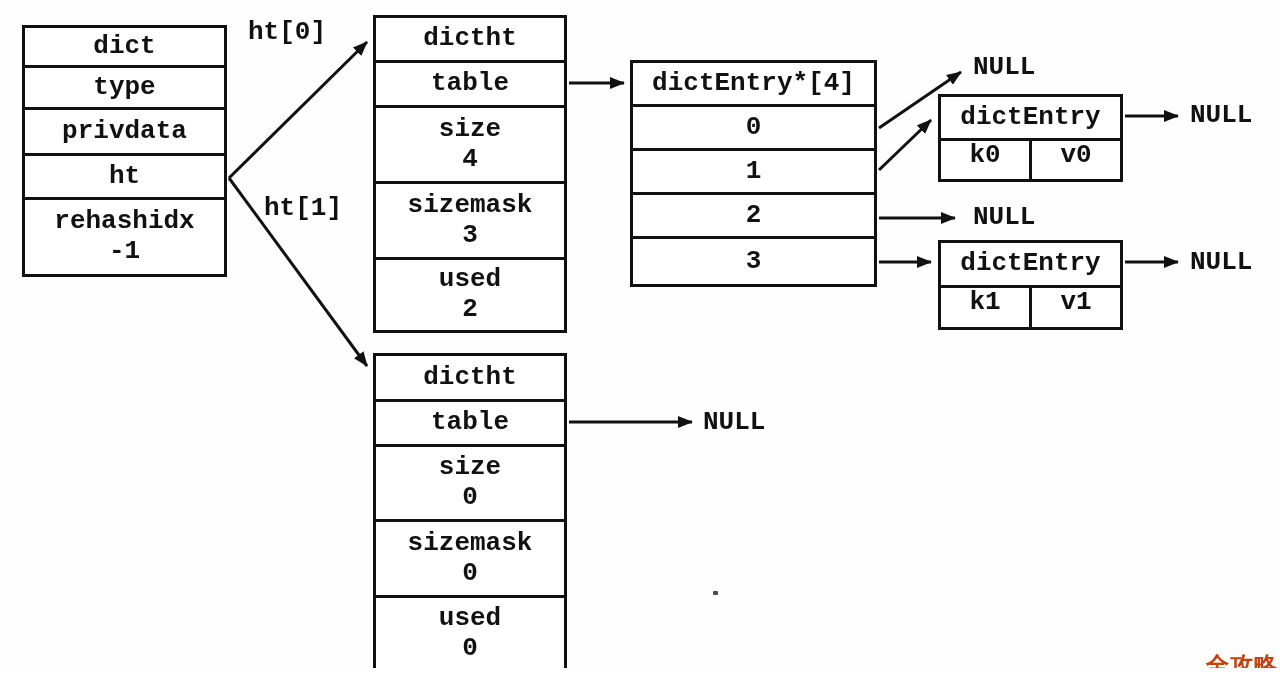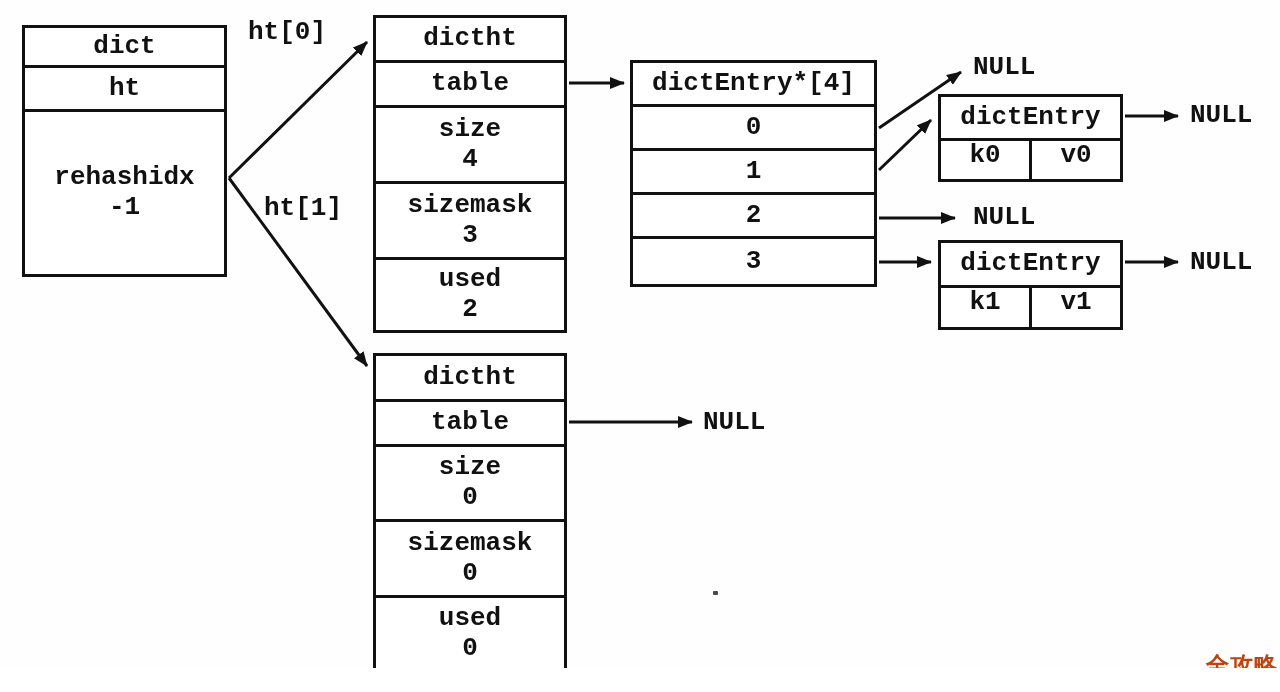--- a/index.html
+++ b/index.html
@@ -50,20 +50,26 @@
       <line x1="879" y1="262" x2="931" y2="262" marker-end="url(#ah)"></line>
       <line x1="1125" y1="116" x2="1178" y2="116" marker-end="url(#ah)"></line>
       <line x1="1125" y1="262" x2="1178" y2="262" marker-end="url(#ah)"></line>
       <line x1="569" y1="422" x2="692" y2="422" marker-end="url(#ah)"></line>
     </g>
   </svg>
 
   <div class="struct-box" style="left:22px;top:25px;width:205px;height:252px;">
     <div class="row" style="height:40px;">
       <span>dict</span>
+    </div>
+    <div class="row" style="height:42px;">
+      <span>type</span>
+    </div>
+    <div class="row" style="height:46px;">
+      <span>privdata</span>
     </div>
     <div class="row" style="height:44px;">
       <span>ht</span>
     </div>
     <div class="row" style="flex:1;">
       <span>rehashidx</span>
       <span>-1</span>
     </div>
   </div>
 

